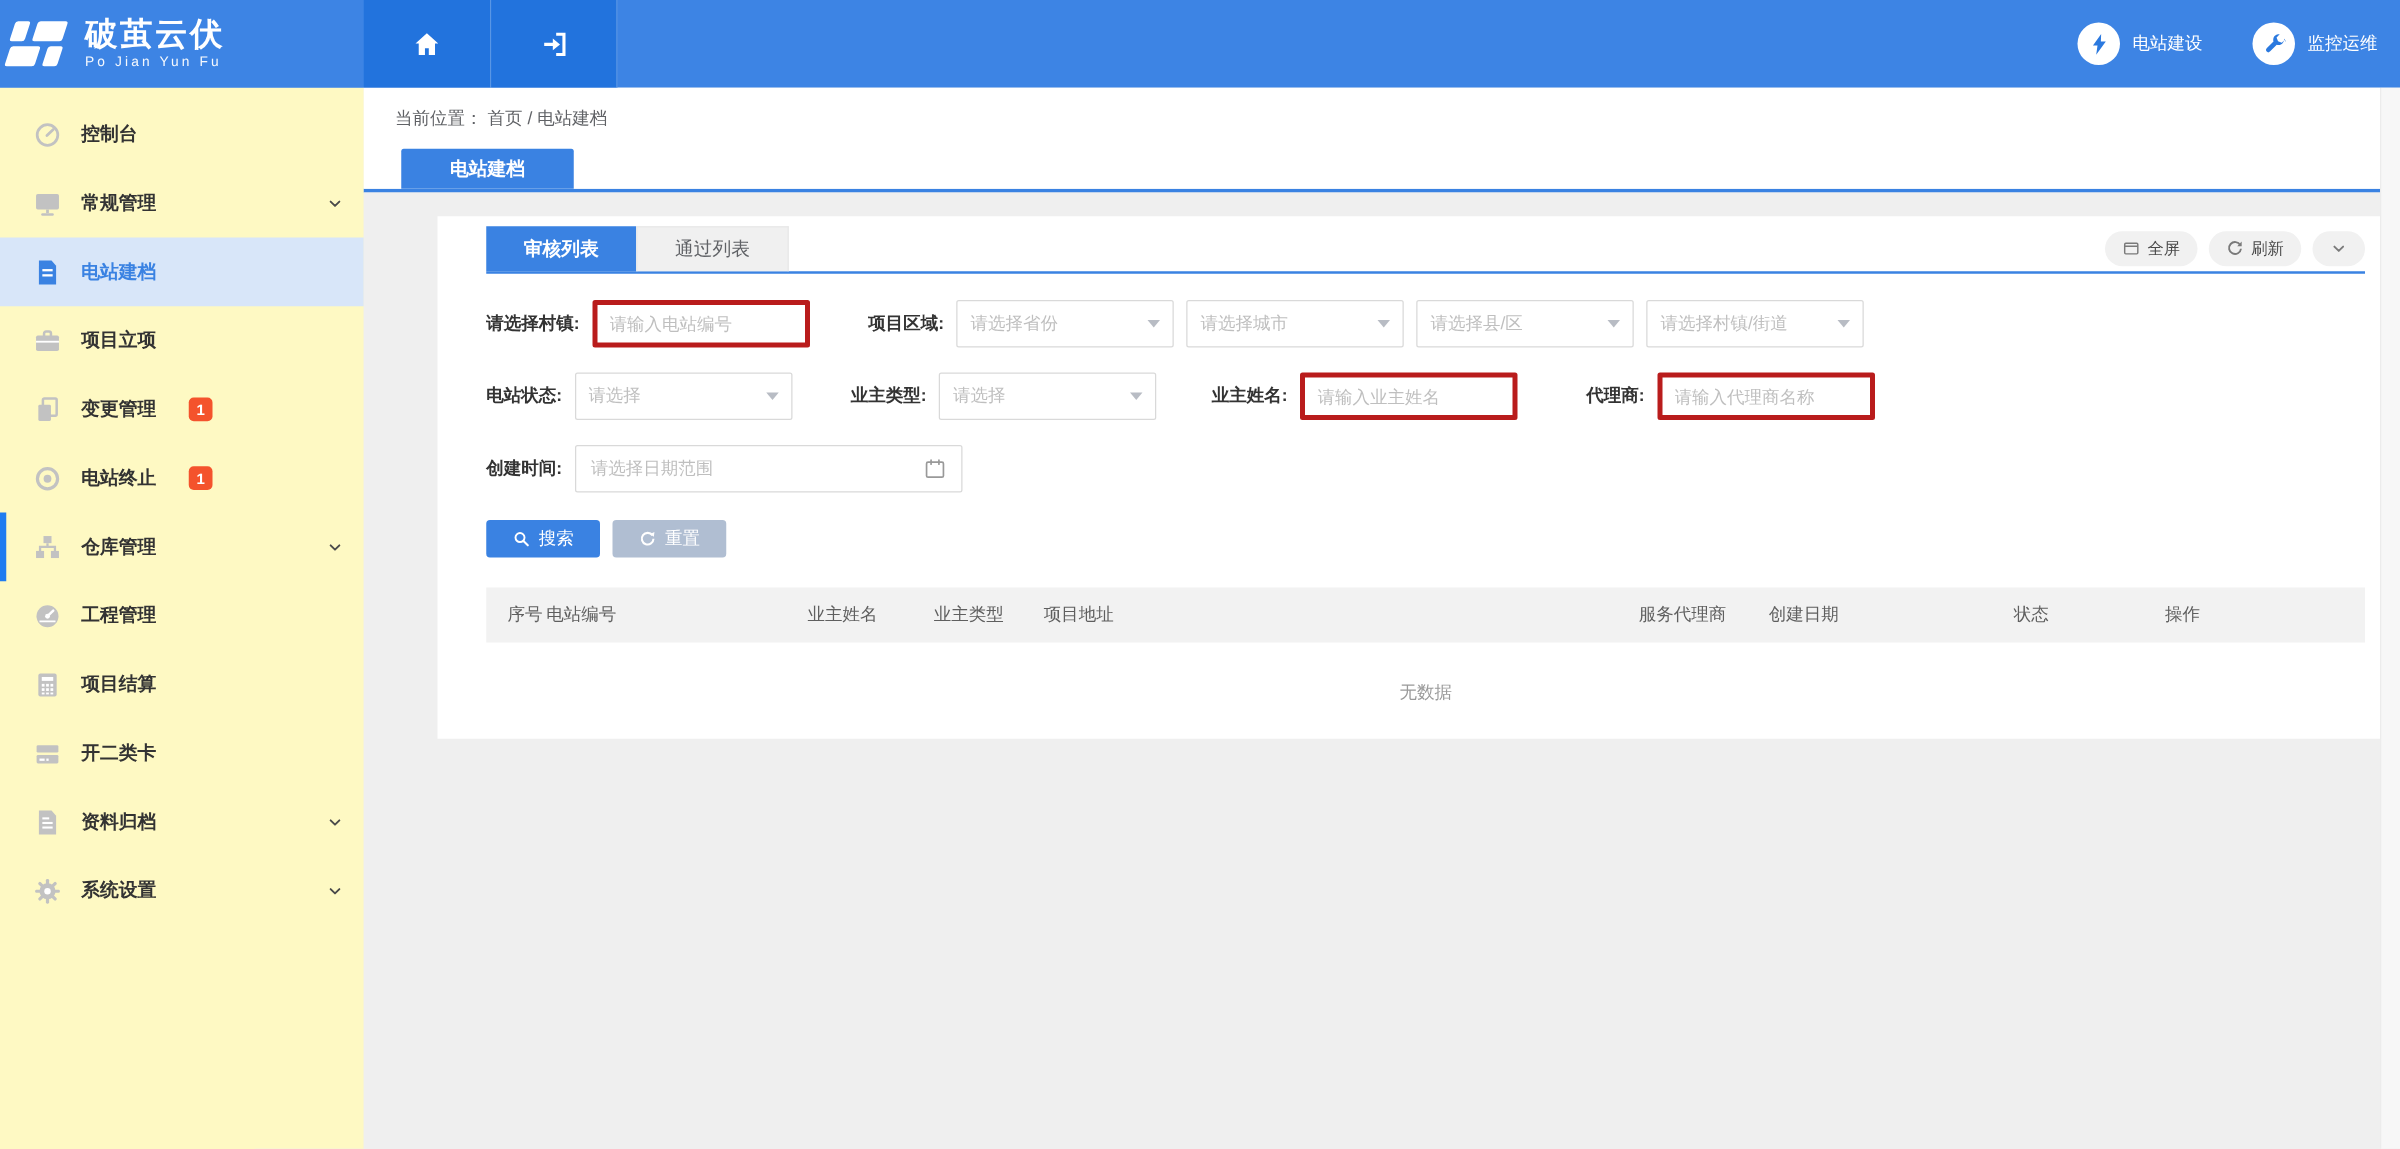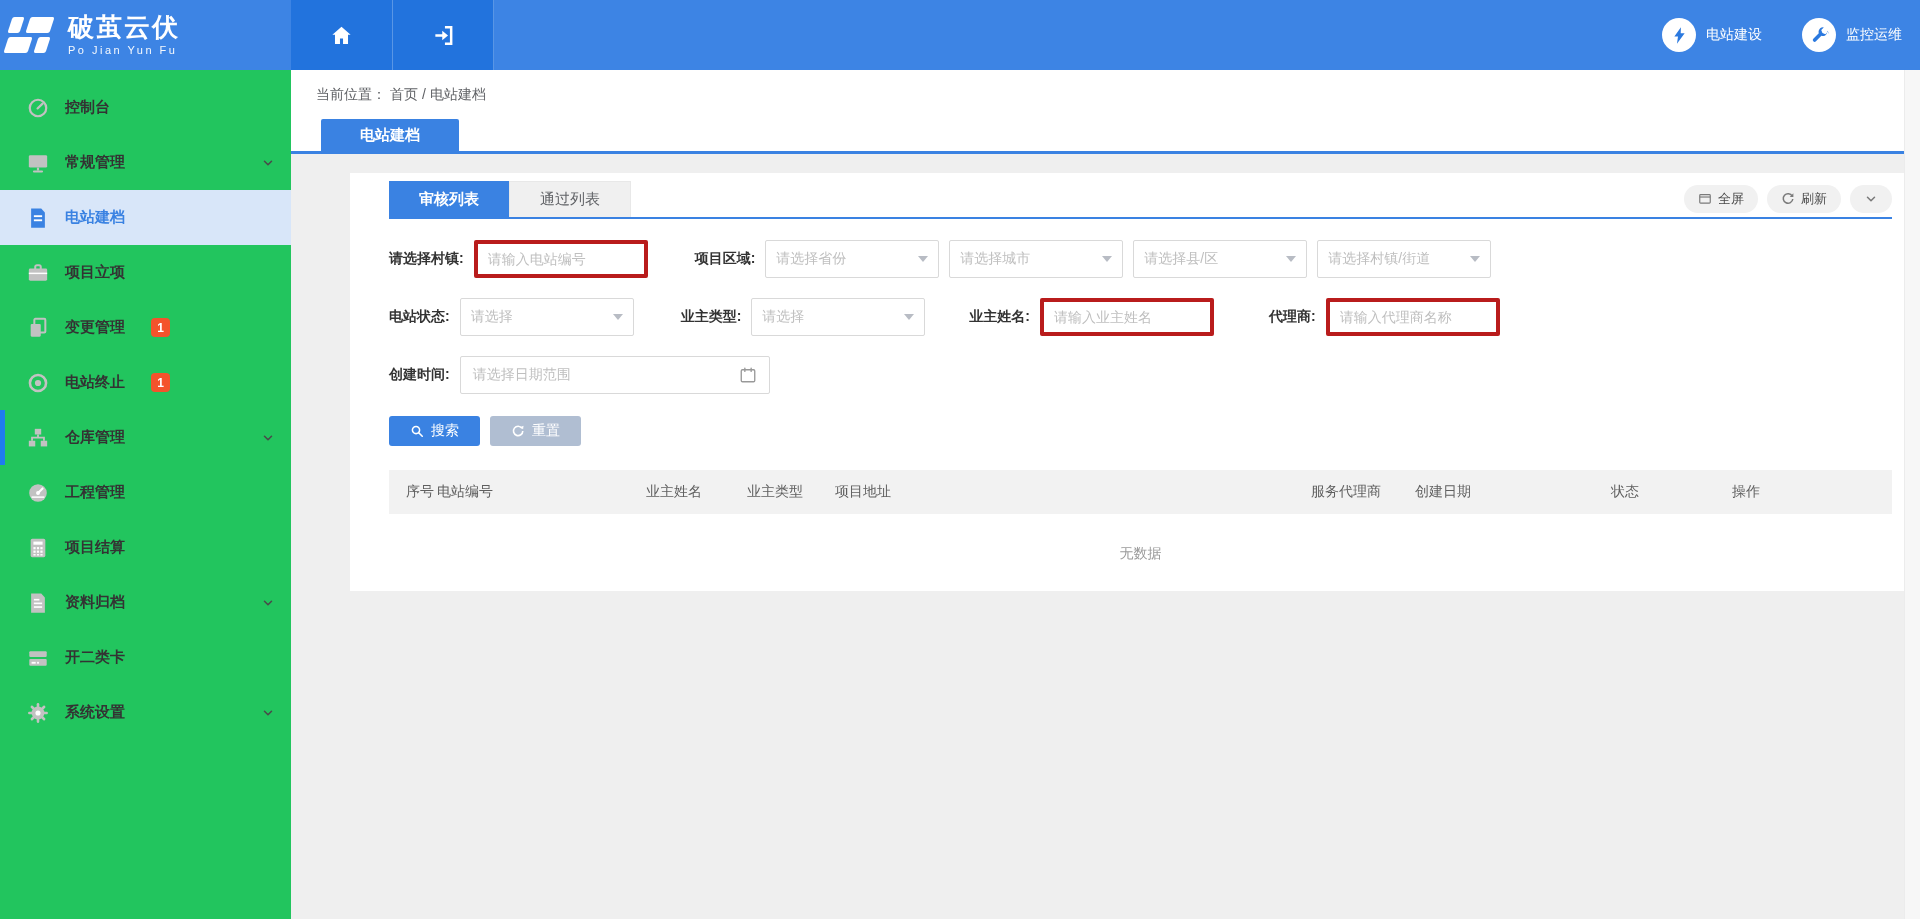--- a/index.html
+++ b/index.html
@@ -28,21 +28,21 @@
   .sec-exit { width:101px; }
   .hdr-sec svg.white-ic { width:23px; height:23px; color:#fff; }
 
   .hdr-right { margin-left:auto; display:flex; align-items:center; gap:40px; padding-right:18px; }
   .hdr-link { display:flex; align-items:center; gap:10px; cursor:pointer; }
   .hdr-circle { width:34px; height:34px; border-radius:50%; background:#fff; display:flex; align-items:center; justify-content:center; }
   .hdr-circle svg { width:19px; height:19px; color:#2b79df; }
   .hdr-link span { color:#fff; font-size:14px; }
 
   
-  .sidebar { position:absolute; top:70px; left:0; width:291px; height:849px; background:#22c55e; padding-top:10px; }
+  .sidebar { position:absolute; top:70px; left:0; width:291px; height:849px; background:#fef9c3; padding-top:10px; }
   .side-item { height:55px; display:flex; align-items:center; padding-left:27px; padding-right:16px; position:relative; cursor:pointer; }
   .side-item svg.s-icon { width:22px; height:22px; color:#c2c2c2; flex:none; }
   .side-item .s-label { font-size:15px; font-weight:bold; color:#333; margin-left:16px; white-space:nowrap; }
   .side-item.active { background:#d8e6f9; }
   .side-item.active svg.s-icon { color:#3a82e2; }
   .side-item.active .s-label { color:#3a82e2; }
   .side-item.hovered::before { content:""; position:absolute; left:0; top:0; width:5px; height:55px; background:#1f7cf0; }
   .s-badge { margin-left:26px; min-width:19px; height:19px; padding:0 4px; background:#f4532c; border-radius:4px; color:#fff; font-size:12px; font-weight:bold; display:flex; align-items:center; justify-content:center; }
   .s-chevron { margin-left:auto; width:14px; height:14px; color:#4a4a4a; }
 
@@ -337,33 +337,33 @@
 
   <div class="side-item">
     <svg class="s-icon">
         <use href="#i-calculator"></use>
       </svg>
     <span class="s-label">项目结算</span>
   </div>
 
   <div class="side-item">
     <svg class="s-icon">
+        <use href="#i-card"></use>
+      </svg>
+    <span class="s-label">开二类卡</span>
+  </div>
+
+  <div class="side-item">
+    <svg class="s-icon">
         <use href="#i-archive"></use>
       </svg>
     <span class="s-label">资料归档</span>
     <svg class="s-chevron">
         <use href="#i-chevron-down"></use>
       </svg>
-  </div>
-
-  <div class="side-item">
-    <svg class="s-icon">
-        <use href="#i-card"></use>
-      </svg>
-    <span class="s-label">开二类卡</span>
   </div>
 
   <div class="side-item">
     <svg class="s-icon">
         <use href="#i-gear"></use>
       </svg>
     <span class="s-label">系统设置</span>
     <svg class="s-chevron">
         <use href="#i-chevron-down"></use>
       </svg>

